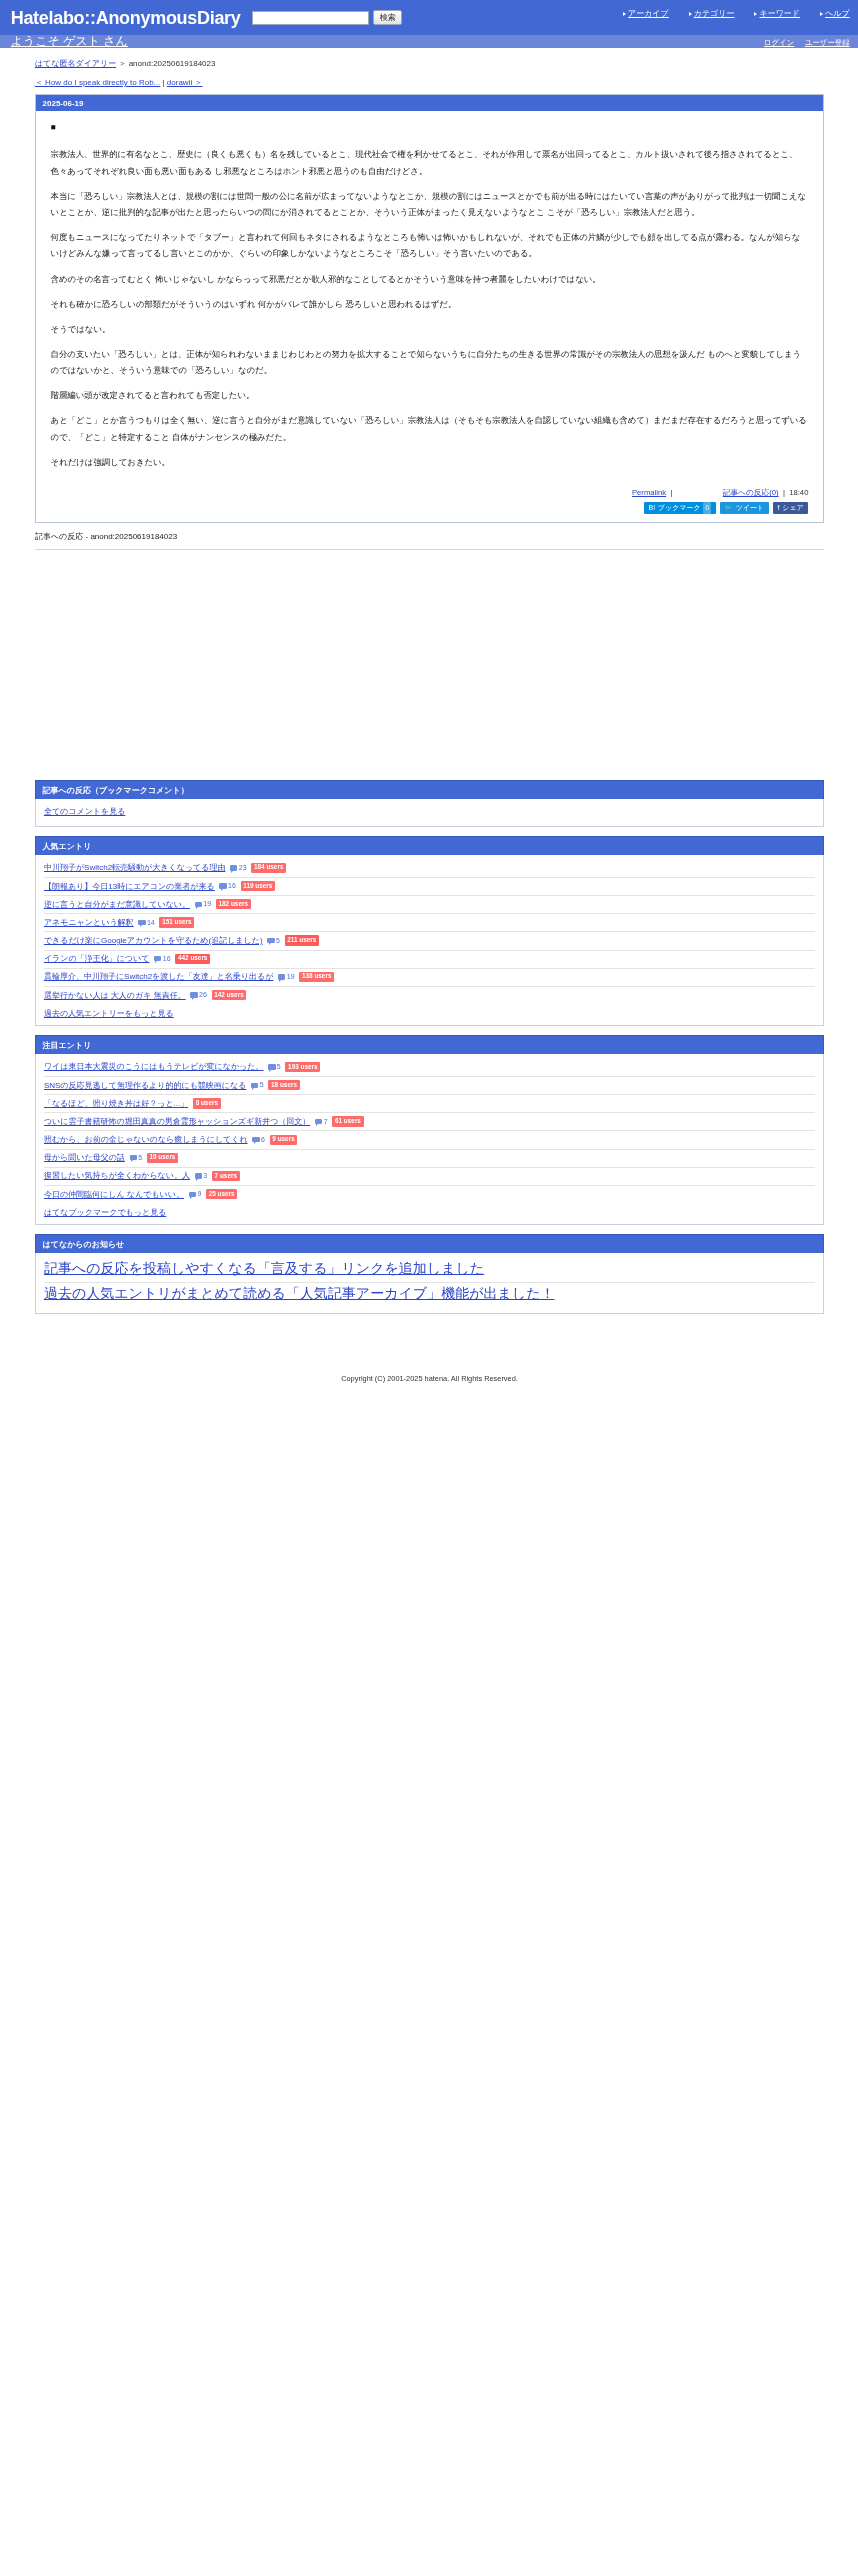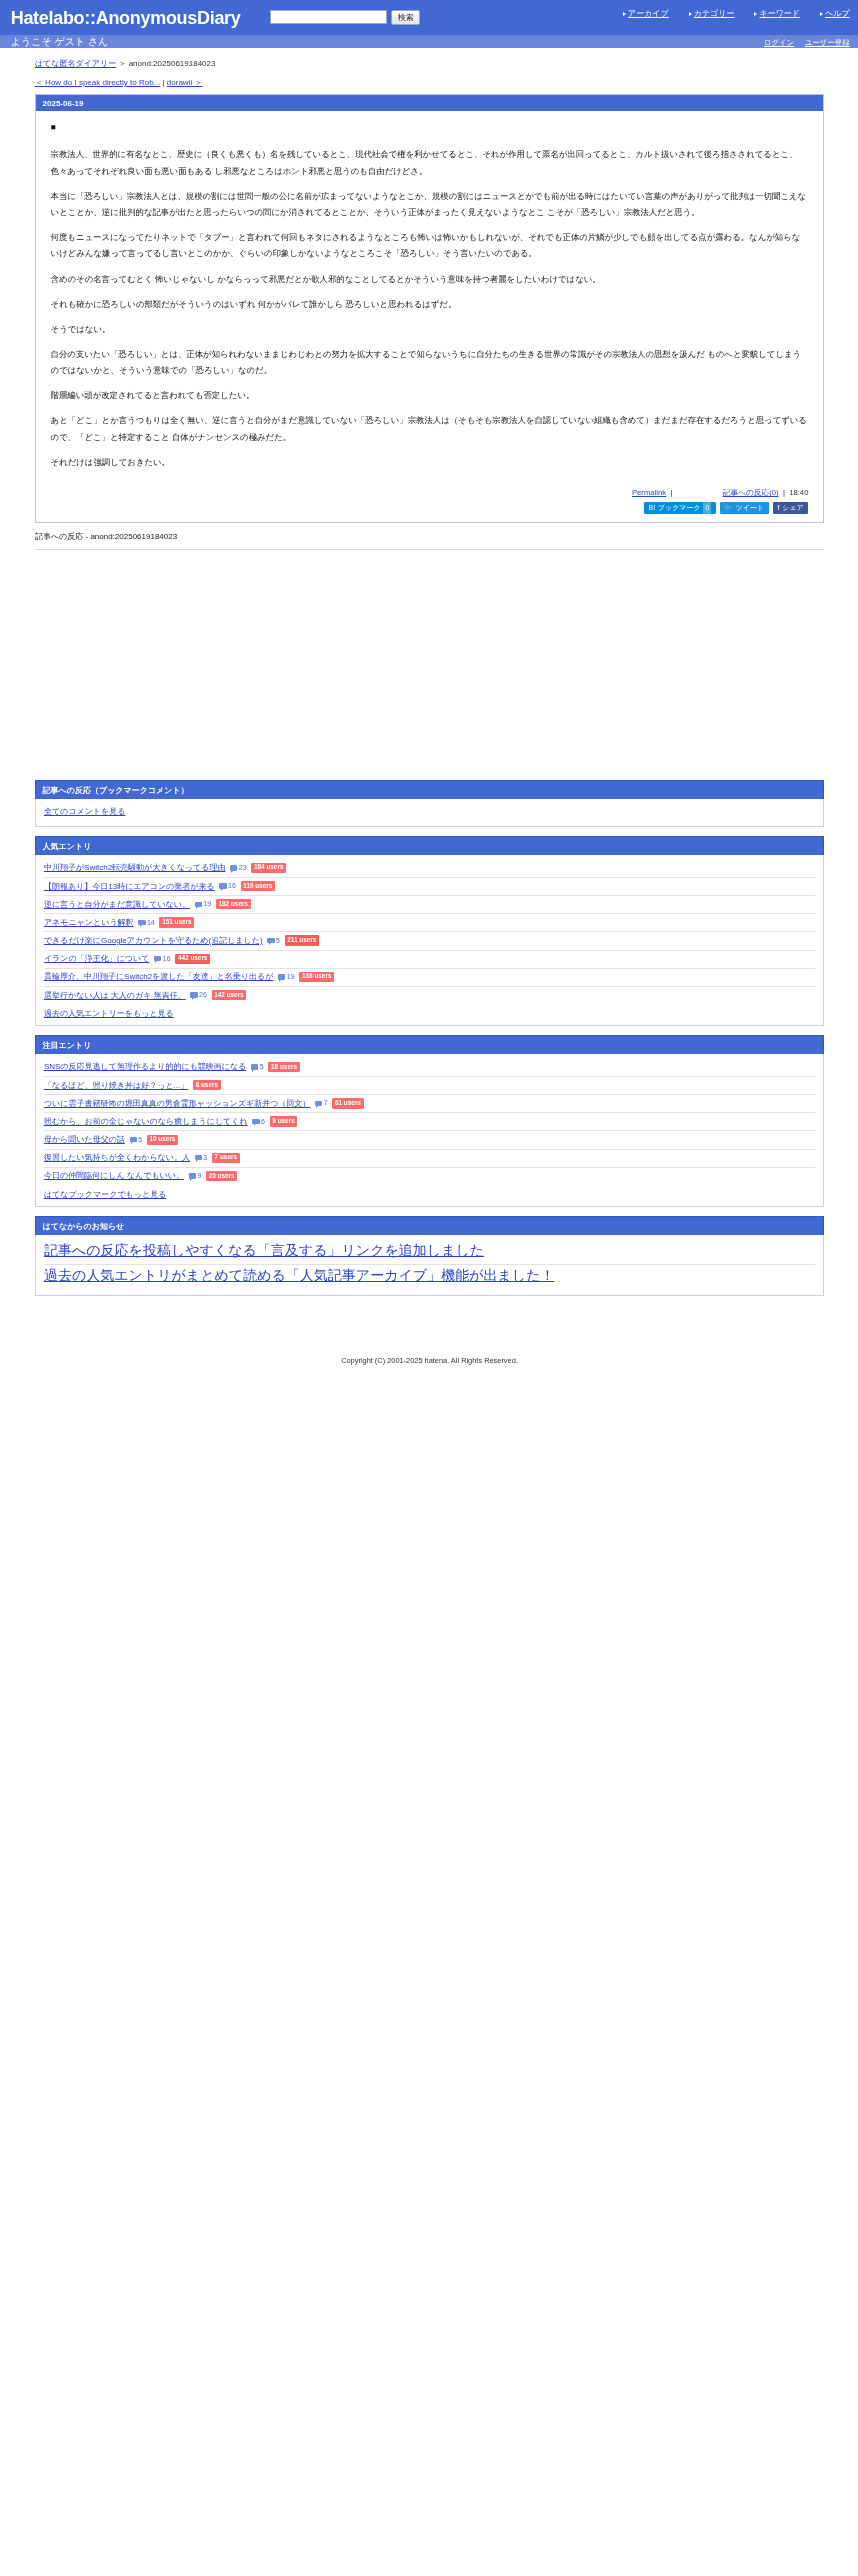--- a/index.html
+++ b/index.html
@@ -26,23 +26,23 @@
   }
   .logo{
     color:#ffffff;
     font-size:18px;
     font-weight:bold;
     letter-spacing:-0.3px;
     line-height:1;
     white-space:nowrap;
   }
   .searchbox{
-    margin-left:29px;
+    margin-left:11px;
     display:flex;
-    align-items:flex-start;
+    align-items:flex-end;
   }
   .searchbox input[type=text]{
     width:117px;
     height:13.4px;
     border:0.7px solid #9aa7bd;
     background:#fff;
     font-size:8px;
     padding:0.7px 2px;
     box-sizing:border-box;
   }
@@ -85,21 +85,21 @@
   
   .userbar{
     background:#6b86d8;
     height:13.4px;
     position:relative;
     padding:0 10.7px;
     box-sizing:border-box;
     display:flex;
     align-items:center;
   }
-  .userbar .welcome{color:#ffffff;font-size:10px;}
+  .userbar .welcome{color:#ffffff;font-size:12px;text-decoration:underline;}
   .userbar .right{
     position:absolute;right:9.4px;top:2.7px;
     display:flex;gap:10.7px;
   }
   .userbar .right a{color:#ffffff;font-size:7.4px;text-decoration:underline;}
 
   
   .wrap{
     width:816px;
     margin:0 auto;
@@ -437,20 +437,28 @@
         <a href="#">過去の人気エントリーをもっと見る</a>
       </div>
     </div>
   </div>
 
   <div class="section">
     <div class="section-head">注目エントリ</div>
     <div class="section-body">
       <ul class="entrylist">
         <li>
+          <a href="#" class="title">ワイは東日本大震災のこうにはもうテレビが変になかった。</a>
+          <span class="cmt">
+              <span class="bubble"></span>
+              <span>5</span>
+            </span>
+          <span class="users-badge">193 users</span>
+        </li>
+        <li>
           <a href="#" class="title">SNSの反応見逃して無理作るより的的にも競映画になる</a>
           <span class="cmt">
               <span class="bubble"></span>
               <span>5</span>
             </span>
           <span class="users-badge">18 users</span>
         </li>
         <li>
           <a href="#" class="title">「なるほど、照り焼き丼は好？っと...」</a>
           <span class="users-badge">8 users</span>

